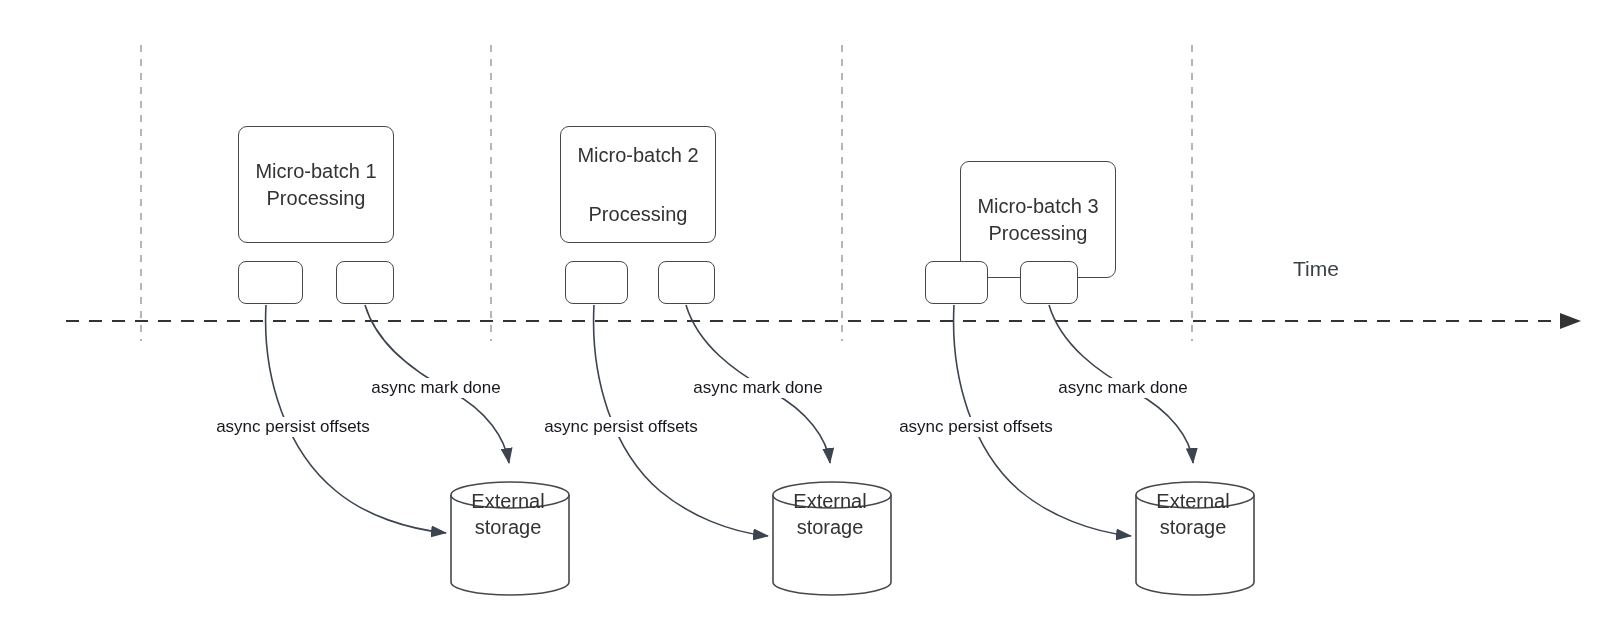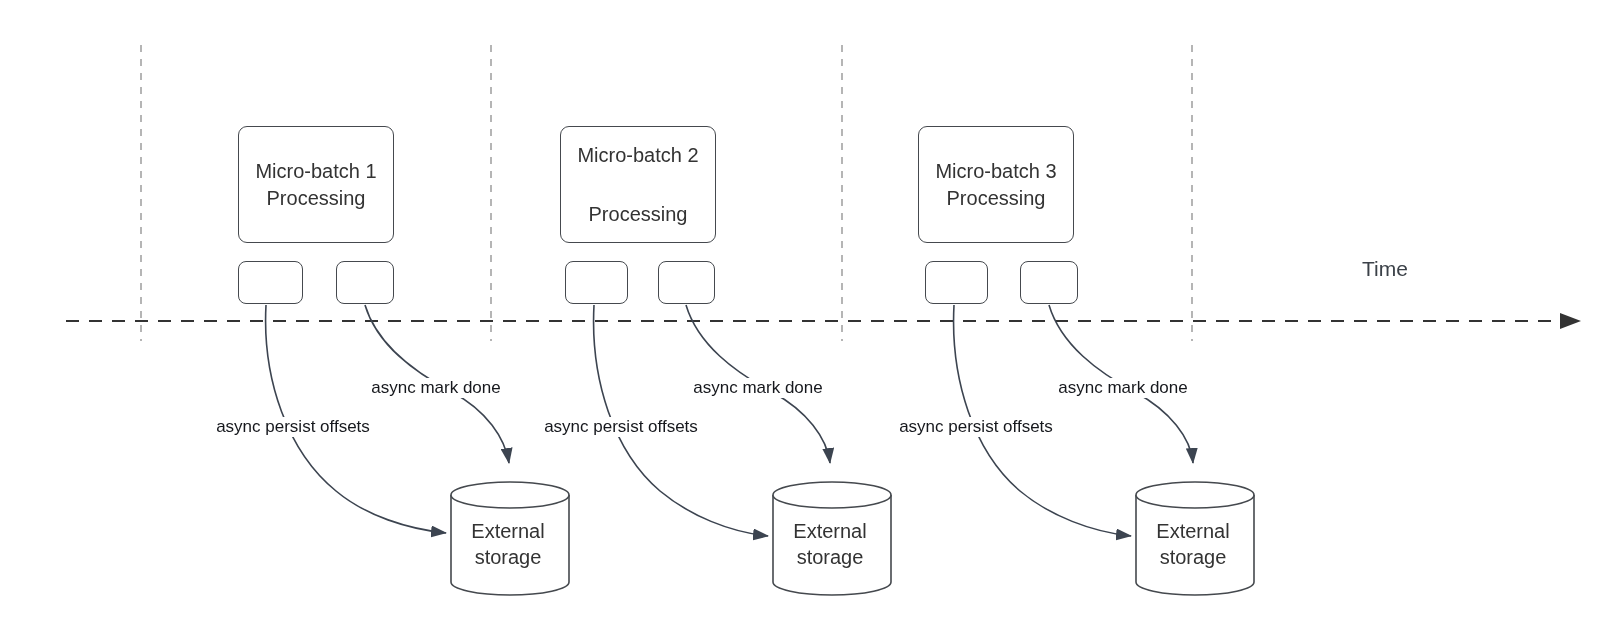--- a/index.html
+++ b/index.html
@@ -17,21 +17,21 @@
   .tick-box{
     position:absolute;top:261px;height:43px;
     border:1.5px solid #45494e;border-radius:8px;background:#ffffff;box-sizing:border-box;
   }
   .arrow-label{
     position:absolute;transform:translate(-50%,-50%);
     font-weight:normal;font-size:17px;color:#16181d;background:#ffffff;
     padding:0 3px;white-space:nowrap;
   }
   .cyl-label{
-    position:absolute;top:518px;width:114px;text-align:center;
+    position:absolute;top:488px;width:114px;text-align:center;
     font-size:20px;line-height:26px;color:#333333;
   }
   .time-label{
     position:absolute;transform:translate(-50%,-50%);
     font-size:21px;color:#3b4148;white-space:nowrap;
   }
 </style>
 </head>
 <body>
 
@@ -97,28 +97,28 @@
   </div>
   <div class="tick-box" style="left:565px;width:63px;"></div>
   <div class="tick-box" style="left:658px;width:57px;"></div>
   <div class="arrow-label" style="left:621px;top:427px;">async persist offsets</div>
   <div class="arrow-label" style="left:758px;top:388px;">async mark done</div>
   <div class="cyl-label" style="left:773px;">
     <div>External</div>
     <div>storage</div>
   </div>
 
-  <div class="proc-box" style="left:918px;">
+  <div class="proc-box" style="left:960px;margin-top:35px;">
     <span>Micro-batch 3</span>
     <span>Processing</span>
   </div>
   <div class="tick-box" style="left:925px;width:63px;"></div>
   <div class="tick-box" style="left:1020px;width:58px;"></div>
   <div class="arrow-label" style="left:976px;top:427px;">async persist offsets</div>
   <div class="arrow-label" style="left:1123px;top:388px;">async mark done</div>
   <div class="cyl-label" style="left:1136px;">
     <div>External</div>
     <div>storage</div>
   </div>
 
-  <div class="time-label" style="left:1385px;top:269px;">Time</div>
+  <div class="time-label" style="left:1316px;top:269px;">Time</div>
 
 </div>
 
 </body></html>

